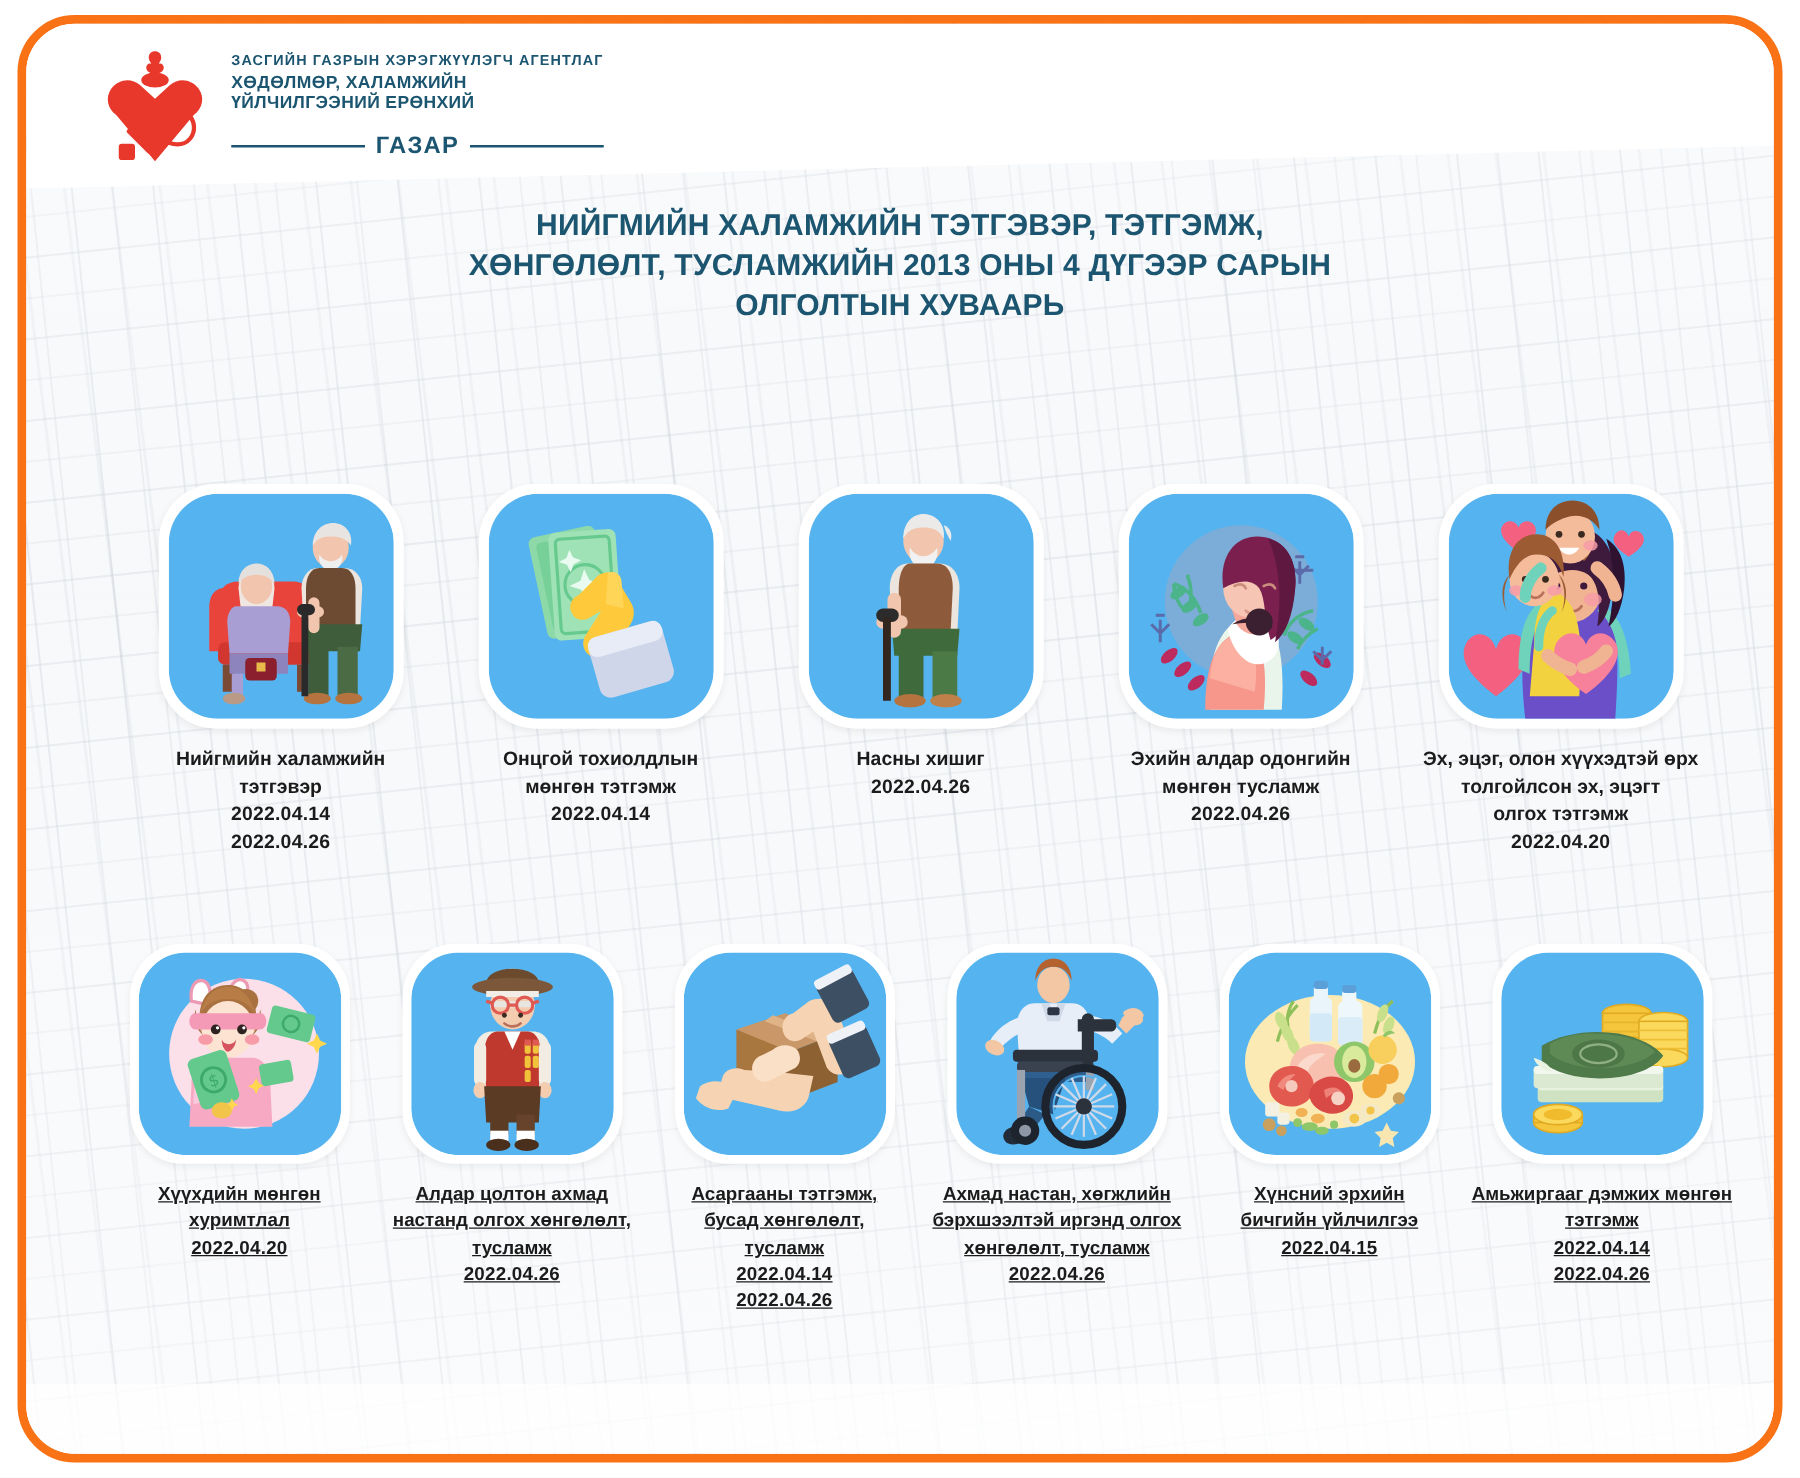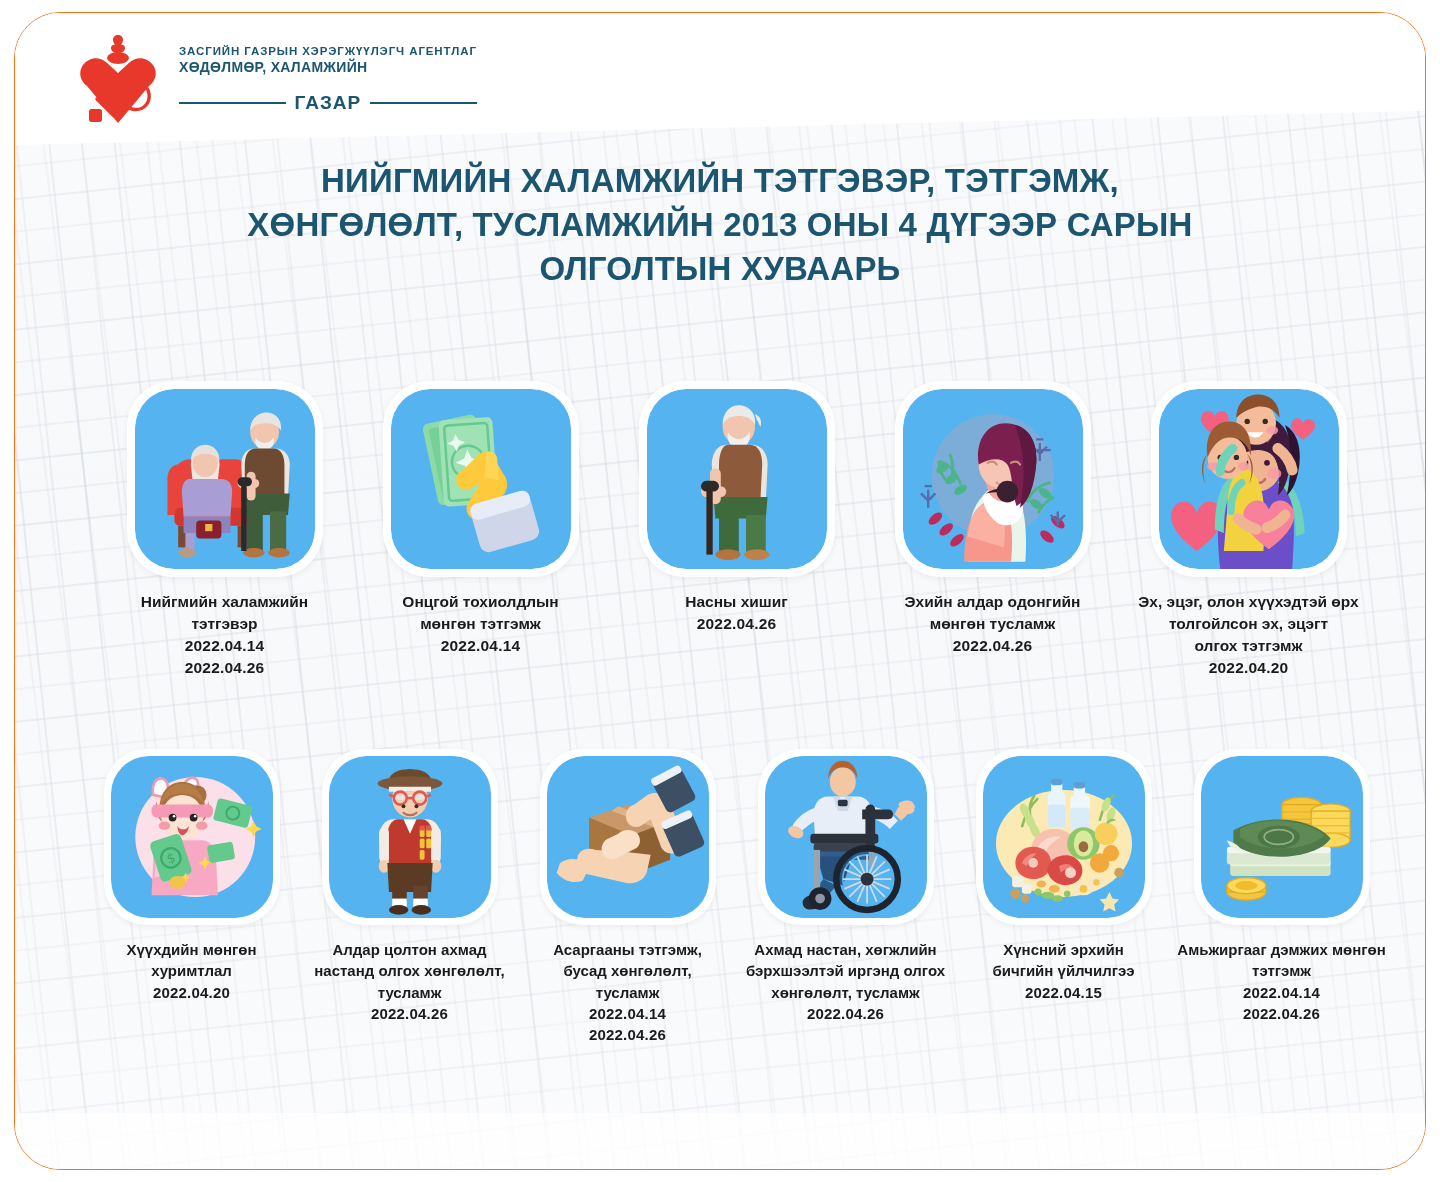--- a/index.html
+++ b/index.html
@@ -8,21 +8,21 @@
     font-family:"Liberation Sans", sans-serif;
     background:#ffffff;
     position:relative;
     overflow:hidden;
   }
 
   
   #poster{
     position:absolute; left:14px; top:12px;
     width:1412px; height:1158px;
-    border:1px solid #f97316;
+    border:7px solid #f97316;
     border-radius:46px;
     background:#f4f6f9;
     overflow:hidden;
   }
   
   #poster .maze{
     position:absolute; inset:0;
     background-color:#f3f5f8;
     background-image:
       repeating-linear-gradient(90deg,  rgba(150,162,180,.40) 0 1.5px, transparent 1.5px 26px),
@@ -68,21 +68,21 @@
   }
   .org-line3{ margin-top:1px; }
   .org-line4-wrap{ display:flex; align-items:center; gap:9px; margin-top:19px; }
   .org-rule{ height:2px; background:#1b5570; flex:1; min-width:44px; }
   .org-line4{ font-size:19px; font-weight:bold; color:#1b5570; letter-spacing:1px; }
 
   
   .title{
     position:absolute; left:0; top:146px; width:100%;
     text-align:center; z-index:4;
-    font-size:33px; font-weight:bold; line-height:1.34;
+    font-size:24px; font-weight:bold; line-height:1.34;
     color:#1b5570; letter-spacing:.2px;
     padding:0 64px;
   }
   .title span{ display:block; }
 
   
   .row{ position:absolute; left:0; width:100%; z-index:4; display:flex; justify-content:center;padding-left:33px; }
   .row1{ top:368px; gap:46px; }
   .row2{ top:736px; gap:22px; }
 
@@ -97,21 +97,21 @@
     box-shadow:0 2px 6px rgba(0,0,0,.06);
   }
   .row2 .thumb{ width:176px; height:176px; border-radius:42px; padding:7px; }
   .thumb svg{ display:block; width:100%; height:100%; border-radius:38px; }
 
   .caption{
     margin-top:14px; text-align:center;
     font-size:15.5px; line-height:1.42; color:#1b1b1b; font-weight:bold;
     width:250px;
   }
-  .row2 .caption{ width:220px; font-size:15px; }
+  .row2 .caption{ width:220px; font-size:15px;text-decoration:underline; }
   .caption .lbl{ font-weight:bold; }
   .caption .date{ display:block; font-weight:bold; letter-spacing:.2px; }
   .caption .date:first-of-type{ margin-top:3px; }
 
   
   .footer{
     position:absolute; left:0; bottom:18px; width:100%;
     display:flex; align-items:center; justify-content:center; gap:14px;
     z-index:6;
   }
@@ -140,20 +140,21 @@
           <path d="M30 56l18 18c6 6 16 6 21 0 5-6 4-15-2-20"></path>
           <path d="M25 62l17 17"></path>
           <path d="M20 68l16 16"></path>
         </g>
         <rect x="12" y="78" width="13" height="13" rx="2.5" fill="#e8382c"></rect>
       </svg>
     </div>
     <div class="org-text">
       <div class="org-line1">ЗАСГИЙН ГАЗРЫН ХЭРЭГЖҮҮЛЭГЧ АГЕНТЛАГ</div>
       <div class="org-line2">ХӨДӨЛМӨР, ХАЛАМЖИЙН</div>
+      <div class="org-line3">ҮЙЛЧИЛГЭЭНИЙ ЕРӨНХИЙ</div>
       <div class="org-line4-wrap">
         <div class="org-rule"></div>
         <div class="org-line4">ГАЗАР</div>
         <div class="org-rule"></div>
       </div>
     </div>
   </div>
 
   <div class="title">
     <span>НИЙГМИЙН ХАЛАМЖИЙН ТЭТГЭВЭР, ТЭТГЭМЖ,</span>

